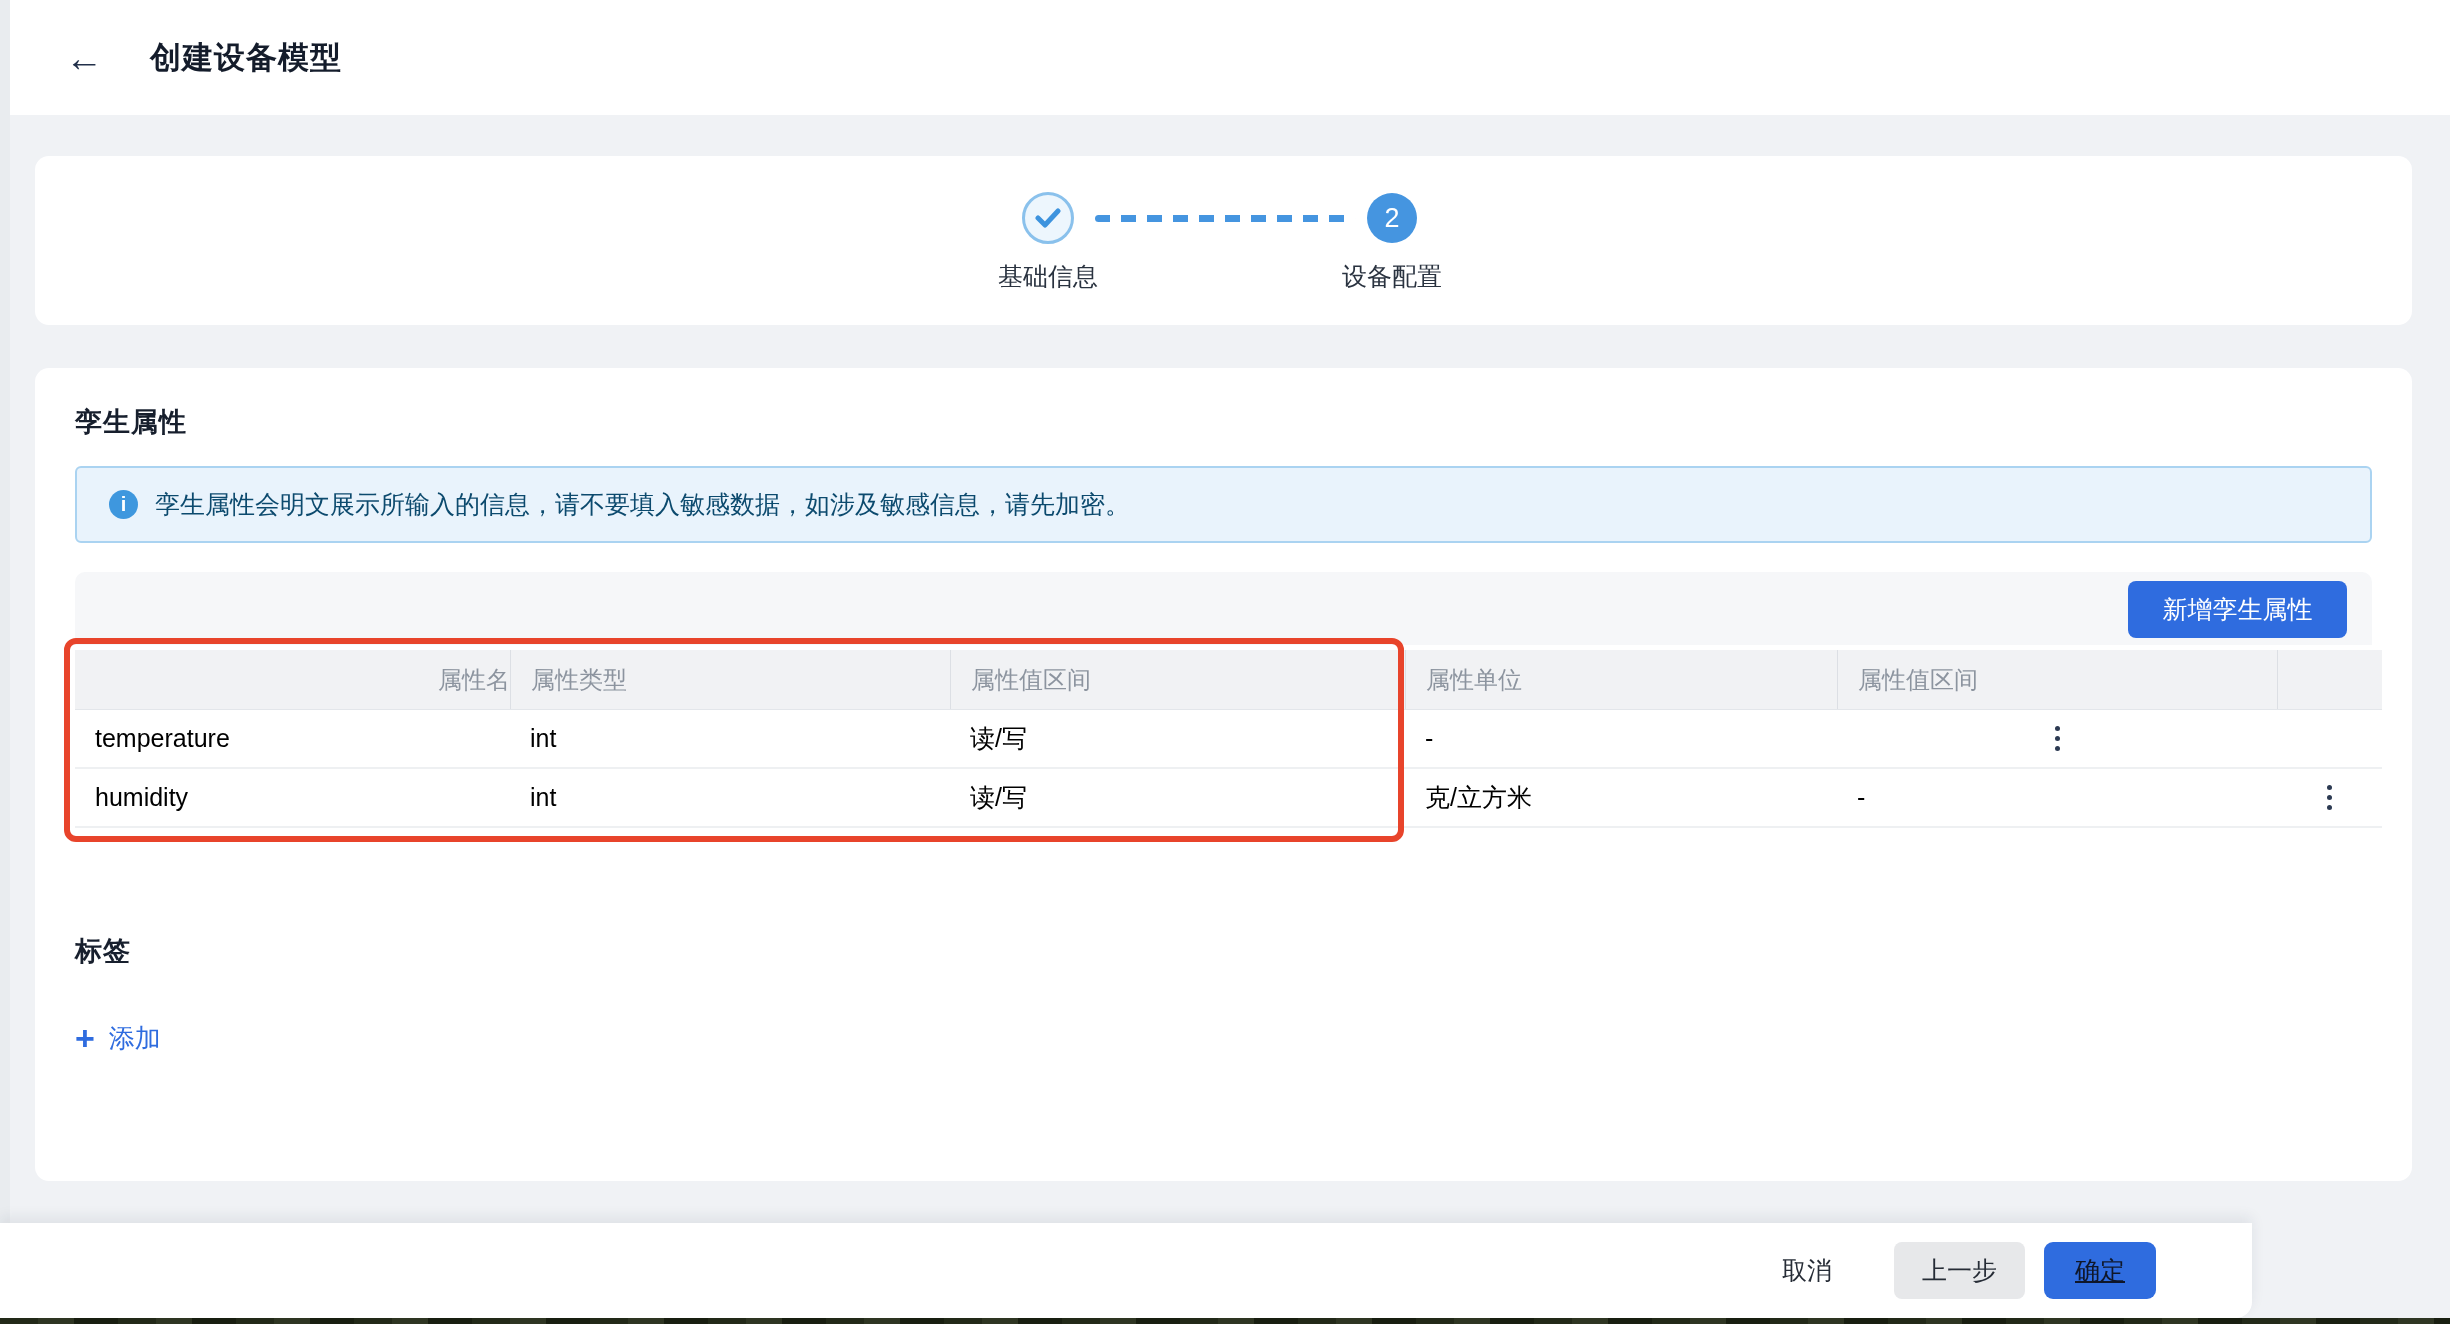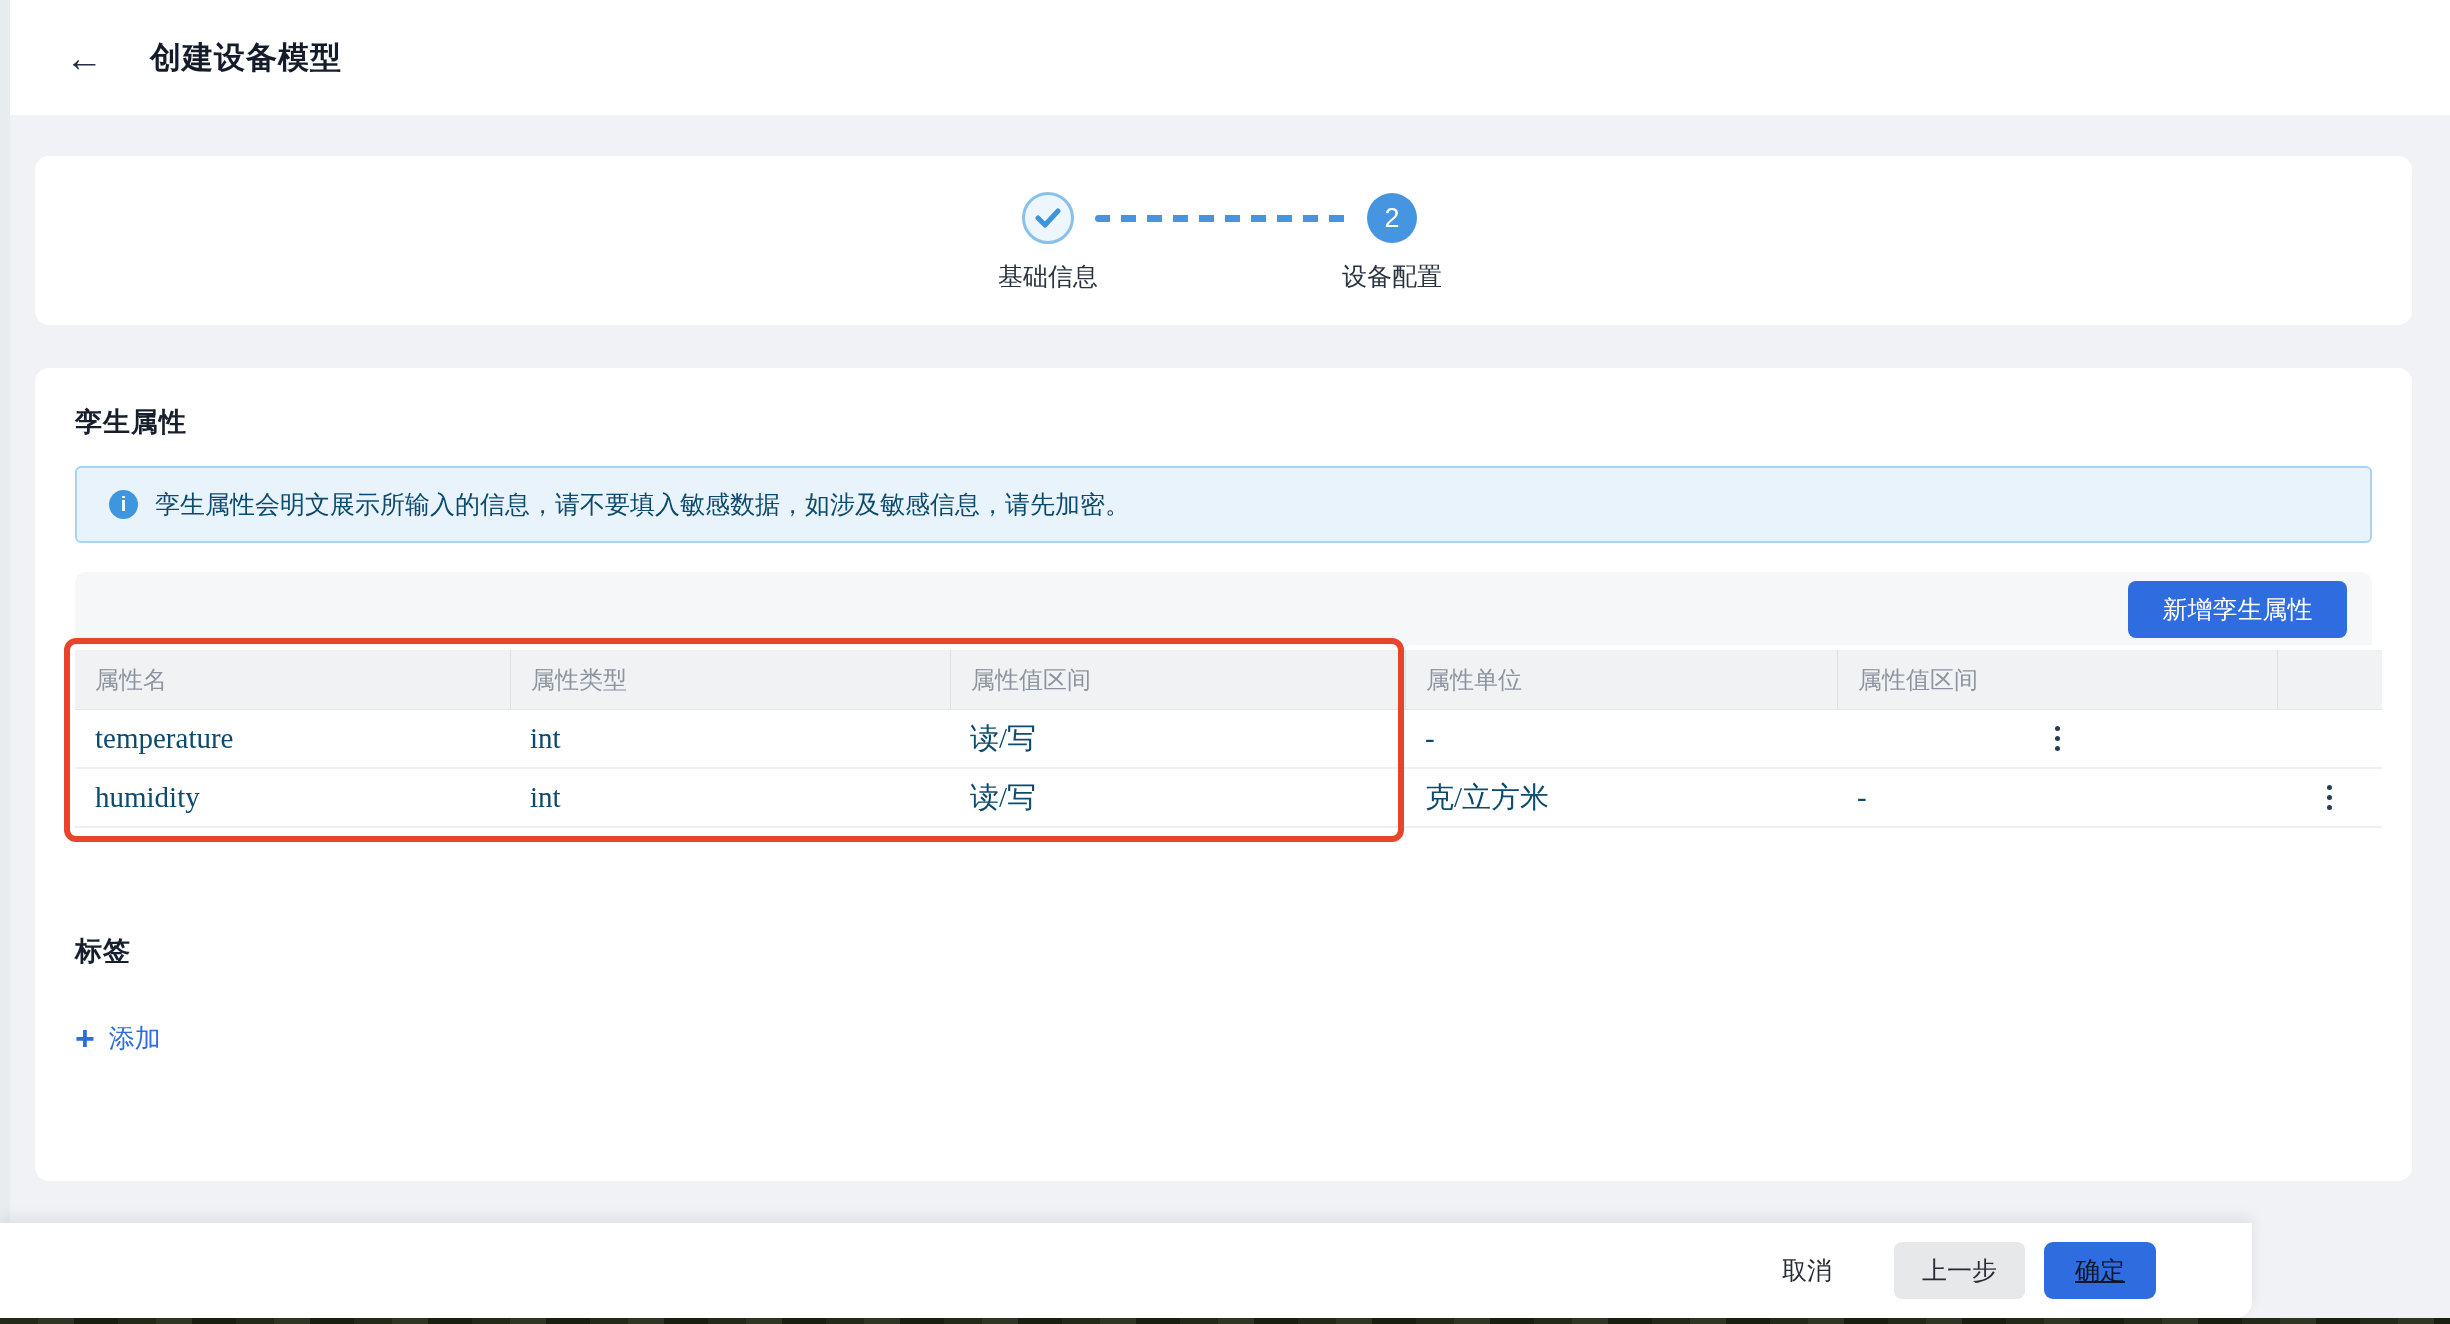--- a/index.html
+++ b/index.html
@@ -52,25 +52,25 @@
     background:#f6f7f9; border-radius:10px 10px 0 0; }
   .add-attr-btn { position:absolute; right:25px; top:9px; width:219px; height:57px;
     background:#2f6cdf; color:#fff; border:none; border-radius:8px; font-size:25px; cursor:pointer;
     font-family:"Liberation Sans", sans-serif; }
 
   .attr-table { position:absolute; left:40px; top:282px; width:2307px; }
   .t-header { display:grid; grid-template-columns:435px 440px 455px 432px 440px 105px;
     height:60px; background:#f1f2f4; border-bottom:1px solid #e3e6ea; }
   .t-header > div { font-size:24px; color:#8c949f; line-height:59px; padding-left:20px;
     border-left:1px solid #dcdfe4; overflow:hidden; white-space:nowrap; }
-  .t-header > div:first-child { border-left:none; }
+  .t-header > div:first-child { border-left:none;text-align:right; }
   .t-row { display:grid; grid-template-columns:435px 440px 455px 432px 440px 105px;
     height:59px; background:#fff; border-bottom:2px solid #eef0f2; }
-  .t-row > div { font-size:29px; color:#0c4a6e; line-height:57px; padding-left:20px;
-    overflow:hidden; white-space:nowrap;font-family:Liberation Serif, serif; }
+  .t-row > div { font-size:25px; color:#000000; line-height:57px; padding-left:20px;
+    overflow:hidden; white-space:nowrap; }
   .cell-action { display:flex; align-items:center; justify-content:center; padding-left:0 !important; }
   .kebab-btn { width:44px; height:44px; border:none; background:transparent; cursor:pointer;
     display:flex; flex-direction:column; align-items:center; justify-content:center; gap:5px; }
   .kebab-btn i { width:5px; height:5px; border-radius:50%; background:#2c3a52; }
 
   
   .tags-title { top:565px; }
   .add-tag-link { position:absolute; left:40px; top:648px; height:44px; border:none; background:transparent;
     display:flex; align-items:center; gap:14px; color:#2f6cdf; cursor:pointer;
     font-family:"Liberation Sans", sans-serif; }

